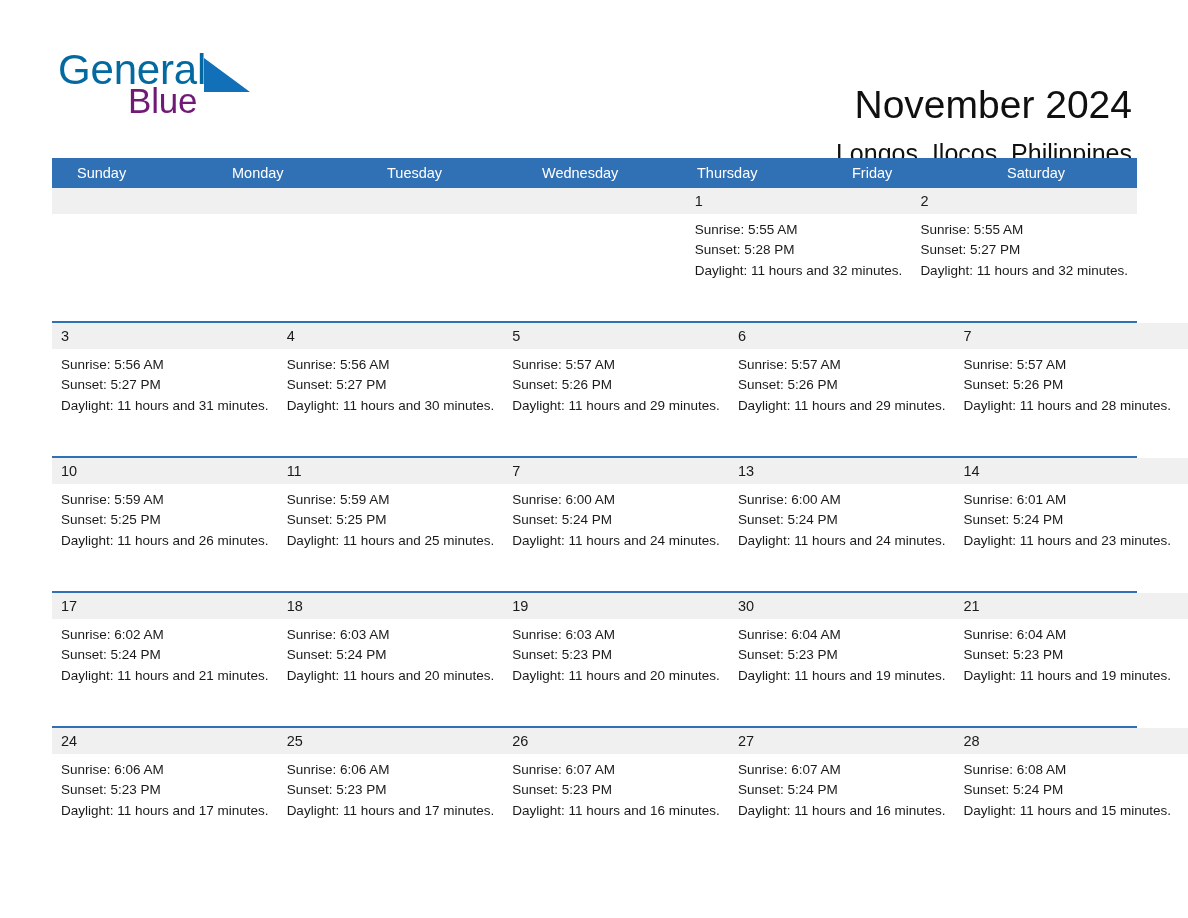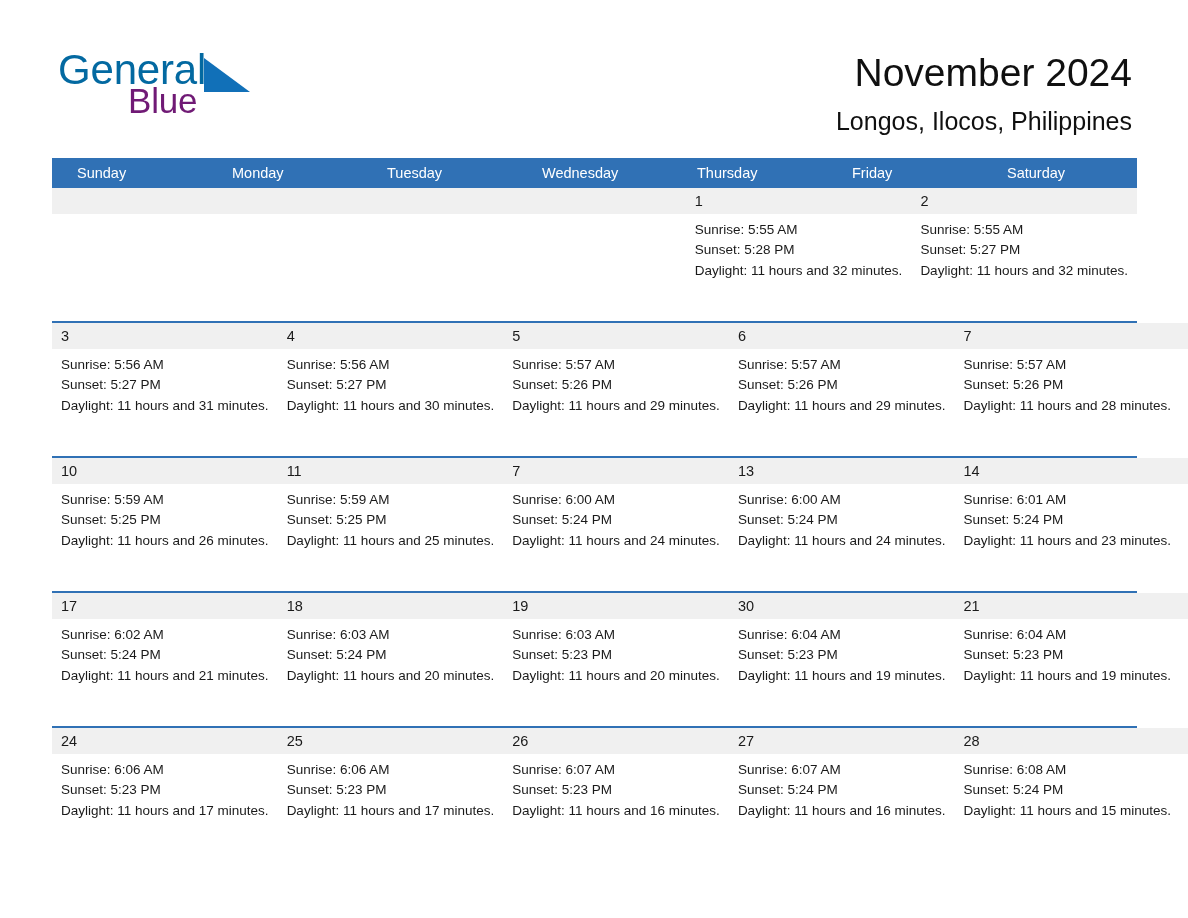--- a/index.html
+++ b/index.html
@@ -70,20 +70,21 @@
     top: 50px;
     text-align: right;
   }
   .cal-title {
     font-size: 39px;
     line-height: 46px;
     color: #101010;
     font-weight: 400;
     letter-spacing: 0px;
     white-space: nowrap;
+    margin-top: 32px;
   }
   .cal-subtitle {
     font-size: 25px;
     line-height: 34px;
     color: #101010;
     font-weight: 400;
     margin-top: 8px;
     white-space: nowrap;
   }
 

